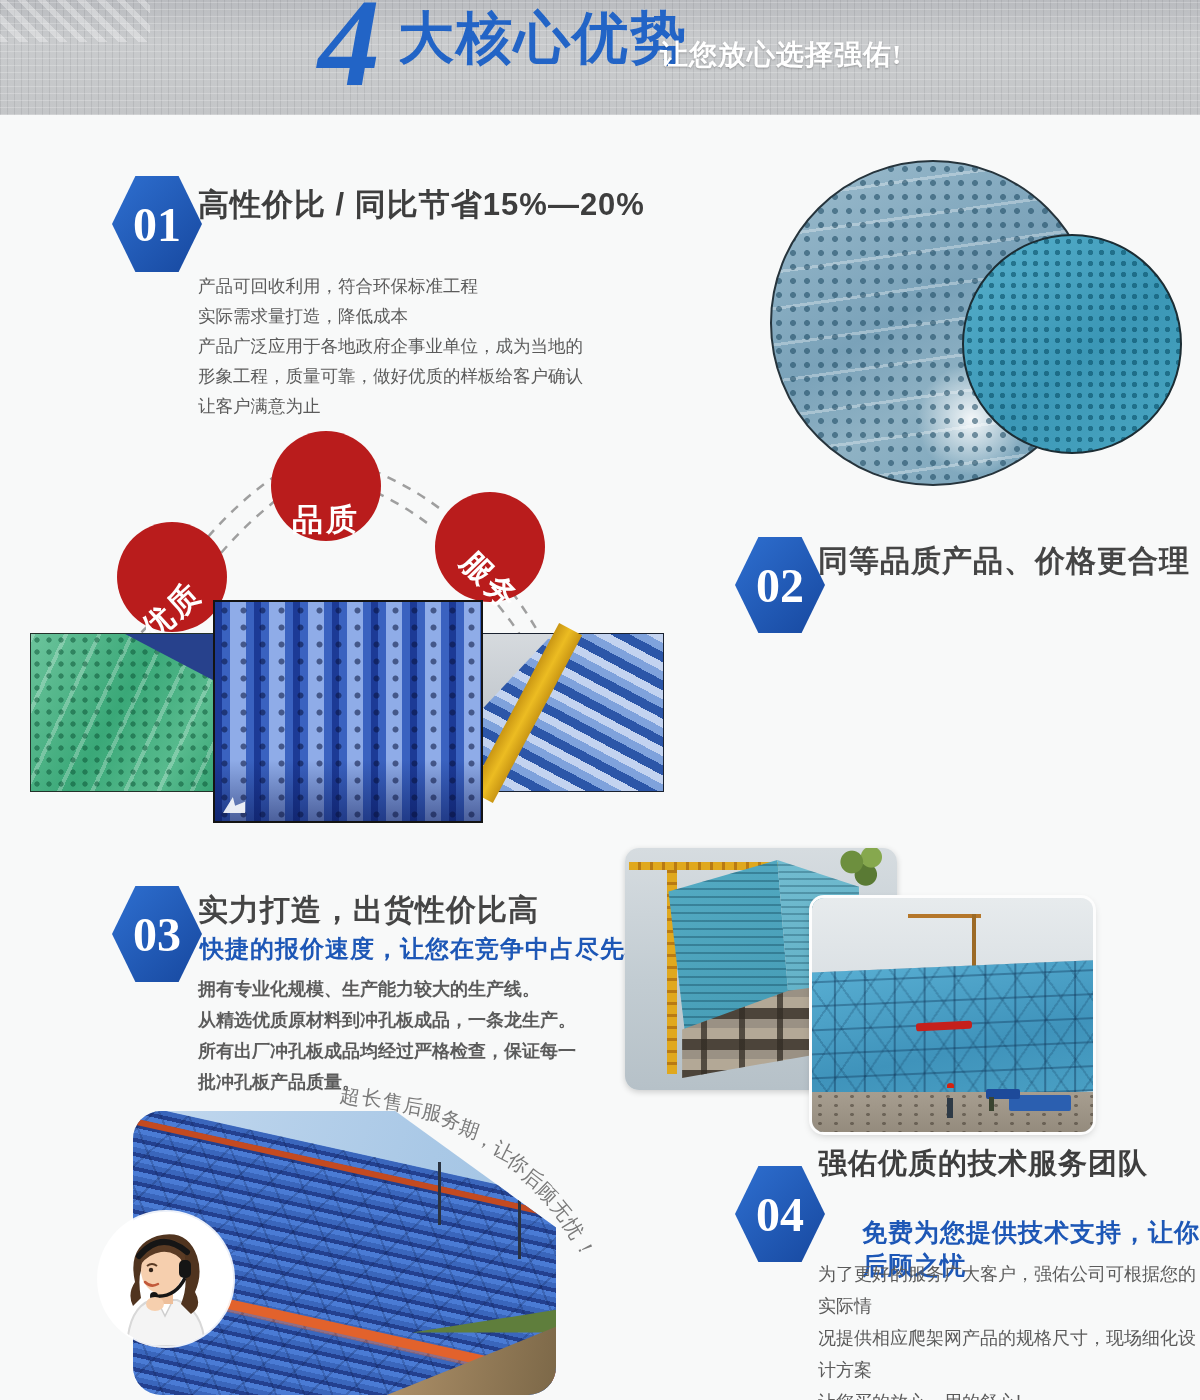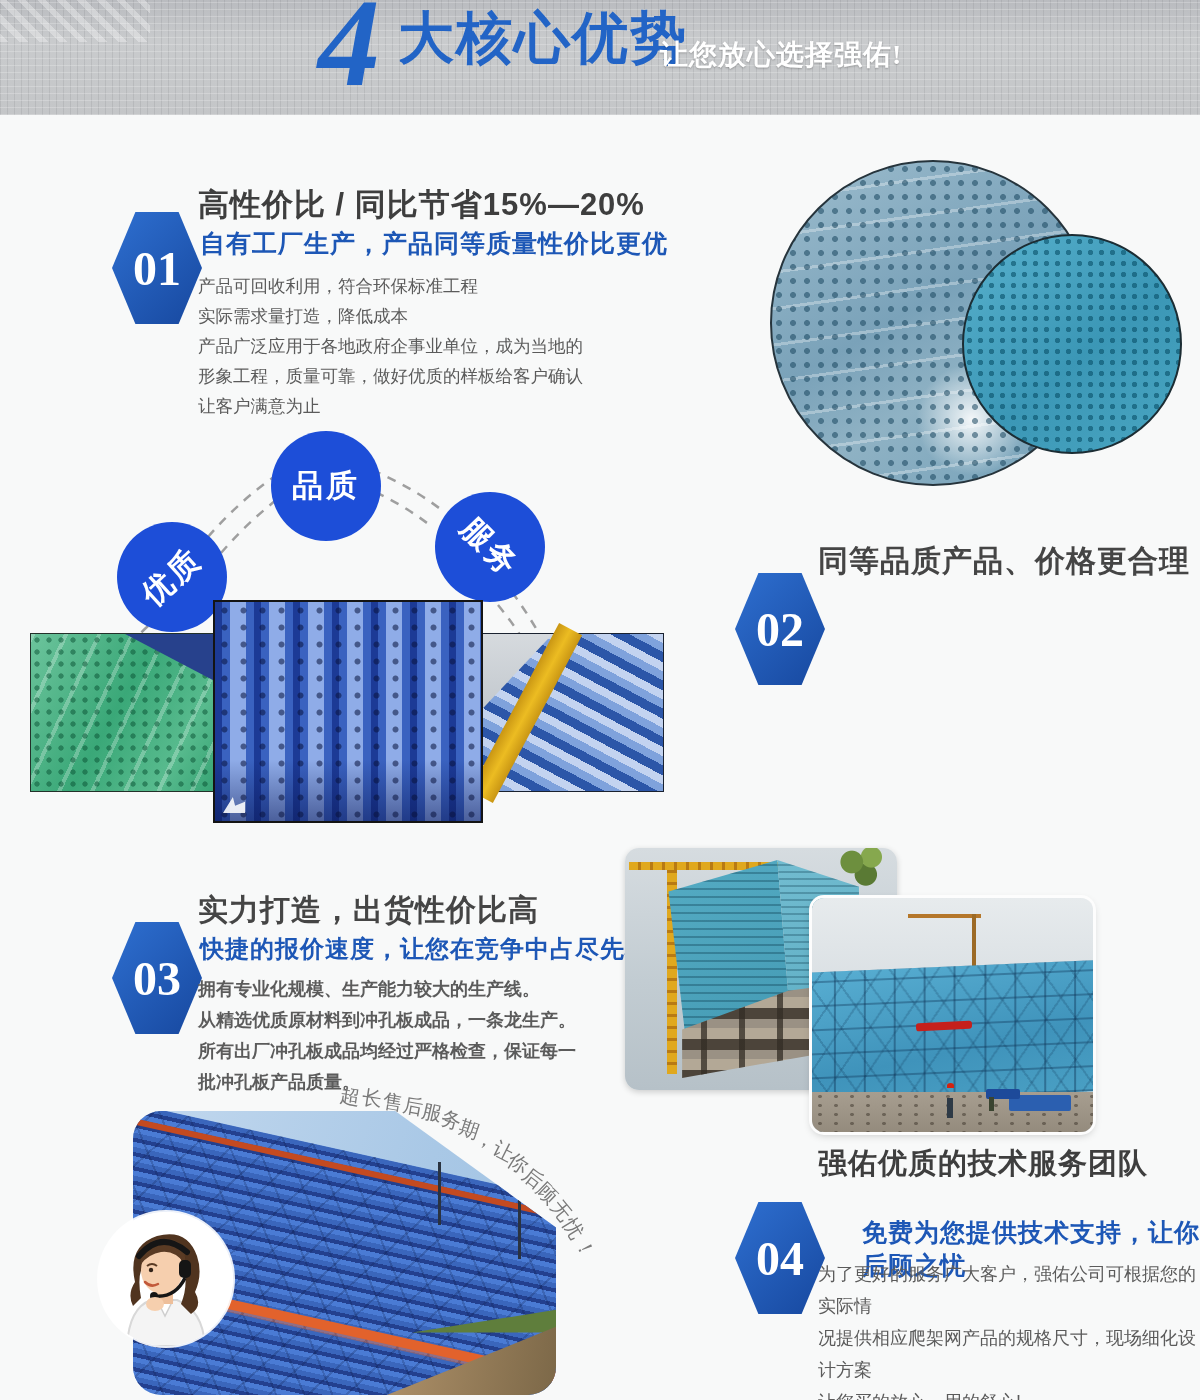--- a/index.html
+++ b/index.html
@@ -21,23 +21,23 @@
     font-weight:700;font-size:56px;color:#2264c6;letter-spacing:2px;line-height:1;}
   .head-sub{left:660px;top:36px;font-family:"Liberation Serif","DejaVu Serif",serif;
     font-weight:700;font-size:28px;color:#ffffff;letter-spacing:1px;
     text-shadow:0 1px 2px rgba(0,0,0,.25);}
   .company-bar{left:405px;top:76px;width:413px;height:23px;background:#0e0e0e;
     clip-path:polygon(0 0,100% 0,96.4% 100%,0 100%);
     display:flex;align-items:center;justify-content:center;}
   .company-bar span{color:#fff;font-size:16px;font-weight:700;letter-spacing:2px;}
 
   
-  .hex{width:90px;height:112px;background:linear-gradient(135deg,#2e6fd0,#17489f);
+  .hex{width:90px;height:96px;background:linear-gradient(135deg,#2e6fd0,#17489f);
     clip-path:polygon(26% 0%,74% 0%,100% 50%,74% 100%,26% 100%,0% 50%);
-    display:flex;align-items:center;justify-content:center;margin-top:36px;}
+    display:flex;align-items:center;justify-content:center;}
   .hex span{font-family:"Liberation Serif","DejaVu Serif",serif;font-weight:700;
     font-size:48px;color:#fff;}
 
   
   .sec-title-sans{font-weight:700;font-size:31px;color:#3e3e3e;letter-spacing:1px;}
   .sec-title-serif{font-family:"Liberation Serif","DejaVu Serif",serif;font-weight:700;
     font-size:30px;color:#454545;letter-spacing:1px;}
   .sec-sub{font-family:"Liberation Serif","DejaVu Serif",serif;font-weight:700;
     font-size:25px;color:#1d57b6;letter-spacing:1px;}
   .sec-body{font-size:18px;color:#5b5b5b;white-space:pre-line;}
@@ -52,22 +52,22 @@
       linear-gradient(150deg,#9dbdce,#7aa2b9 45%,#8fb2c4 65%,#73a0b8);
     background-size:14px 14px,auto,auto,auto;}
   .circle-small{left:962px;top:234px;width:216px;height:216px;border-radius:50%;
     border:2px solid #1c2d34;
     background-image:
       radial-gradient(circle, rgba(8,80,105,.6) 2.3px, rgba(8,80,105,0) 3px),
       linear-gradient(140deg,#58b1cd,#3b97b6 55%,#4aa6c2);
     background-size:11px 11px,auto;}
 
   
-  .qcircle{width:110px;height:110px;border-radius:50%;background:#1d4ed8;
-    display:flex;align-items:center;justify-content:center;}
+  .qcircle{width:110px;height:110px;border-radius:50%;background:#b91c1c;
+    display:flex;align-items:flex-end;justify-content:center;}
   .qcircle span{color:#fff;font-weight:700;font-size:31px;letter-spacing:3px;}
   .q-left{left:117px;top:522px;}
   .q-mid{left:271px;top:431px;}
   .q-right{left:435px;top:492px;}
   .rot-l{transform:rotate(-42deg);}
   .rot-r{transform:rotate(46deg);}
 
   
   .img-green{left:30px;top:633px;width:196px;height:157px;border:1px solid #23312a;
     background-image:
@@ -181,21 +181,20 @@
     <div class="abs header-corner"></div>
     <div class="abs big-num">4</div>
     <div class="abs head-title">大核心优势</div>
     <div class="abs head-sub">让您放心选择强佑!</div>
   </div>
 
   <div class="abs hex" style="left:112px;top:176px;">
     <span>01</span>
   </div>
   <div class="abs sec-title-sans" style="left:198px;top:184px;">高性价比 / 同比节省15%—20%</div>
-  <div class="abs sec-sub" style="left:200px;top:227px;">自有工厂生产，产品同等质量性价比更优</div>
   <div class="abs sec-body" style="left:198px;top:271px;line-height:30px;font-size:17.5px;">产品可回收利用，符合环保标准工程
 实际需求量打造，降低成本
 产品广泛应用于各地政府企事业单位，成为当地的
 形象工程，质量可靠，做好优质的样板给客户确认
 让客户满意为止</div>
 
   <div class="abs circle-big"></div>
   <div class="abs circle-small"></div>
 
   <svg class="abs connectors" viewBox="0 0 1200 1400">

